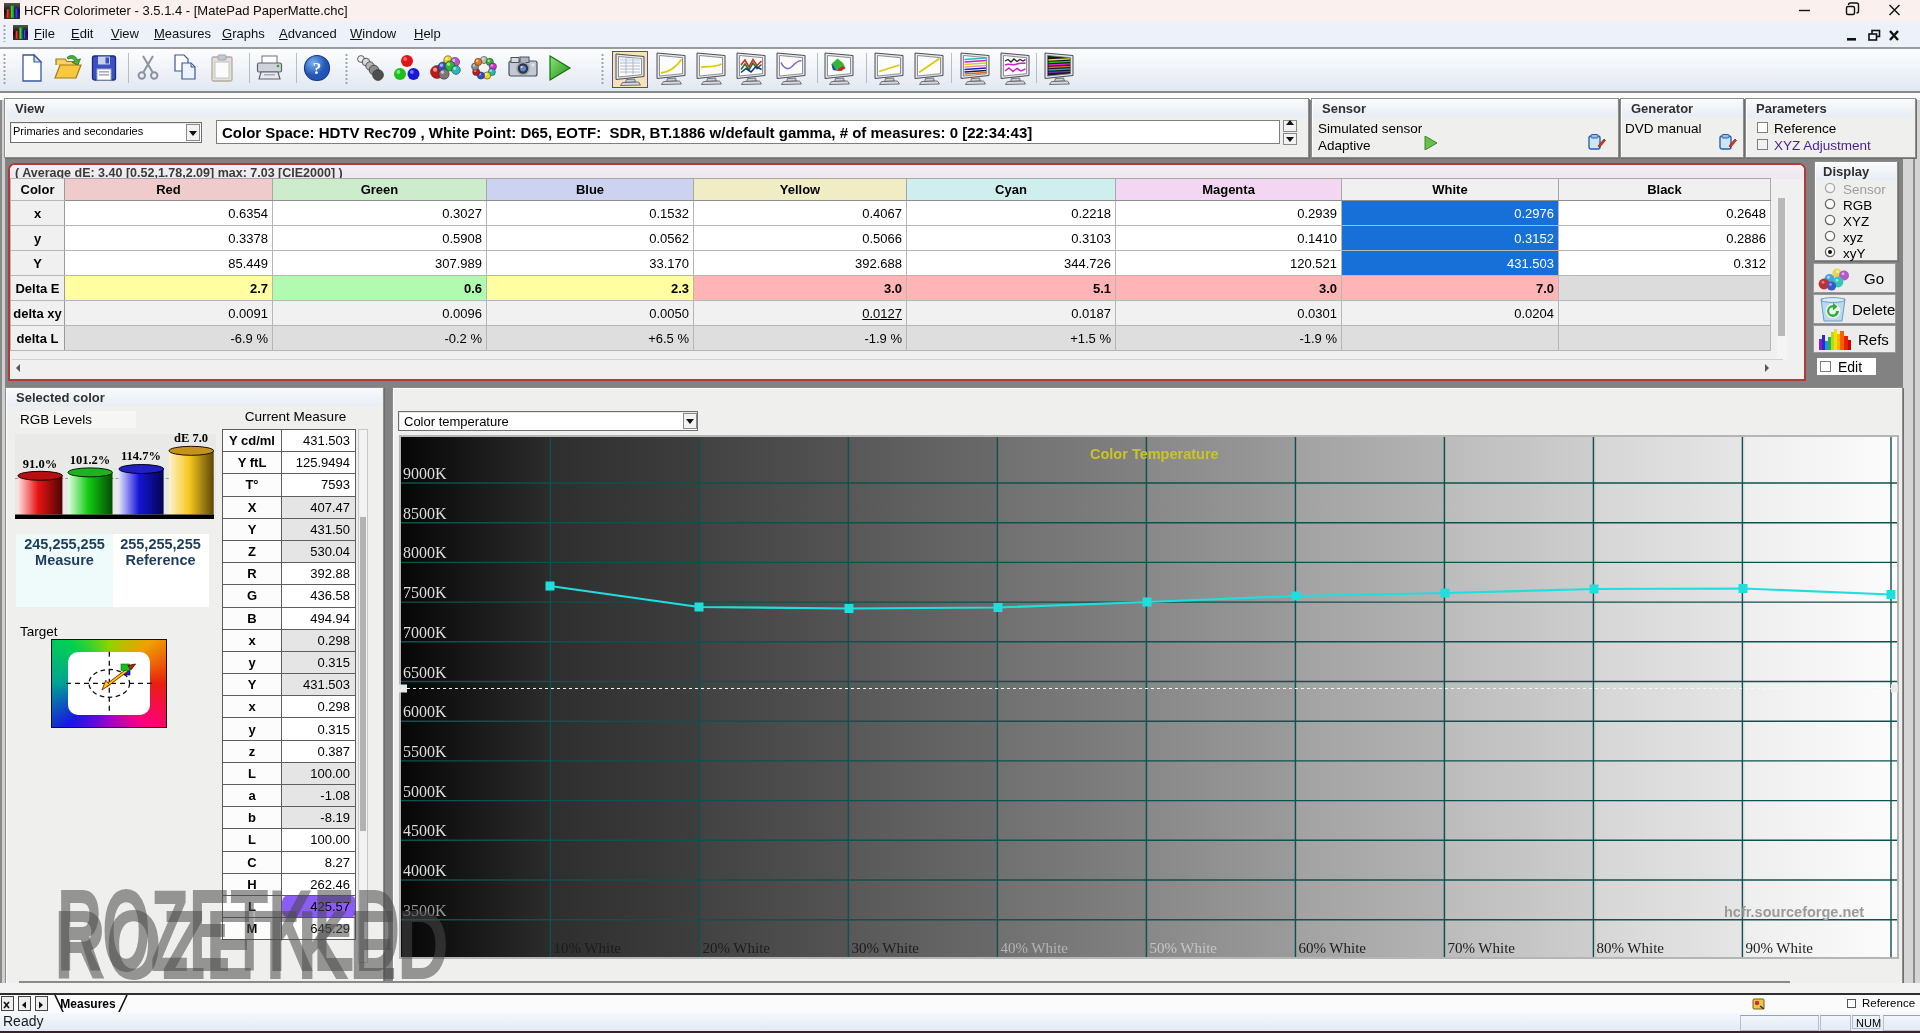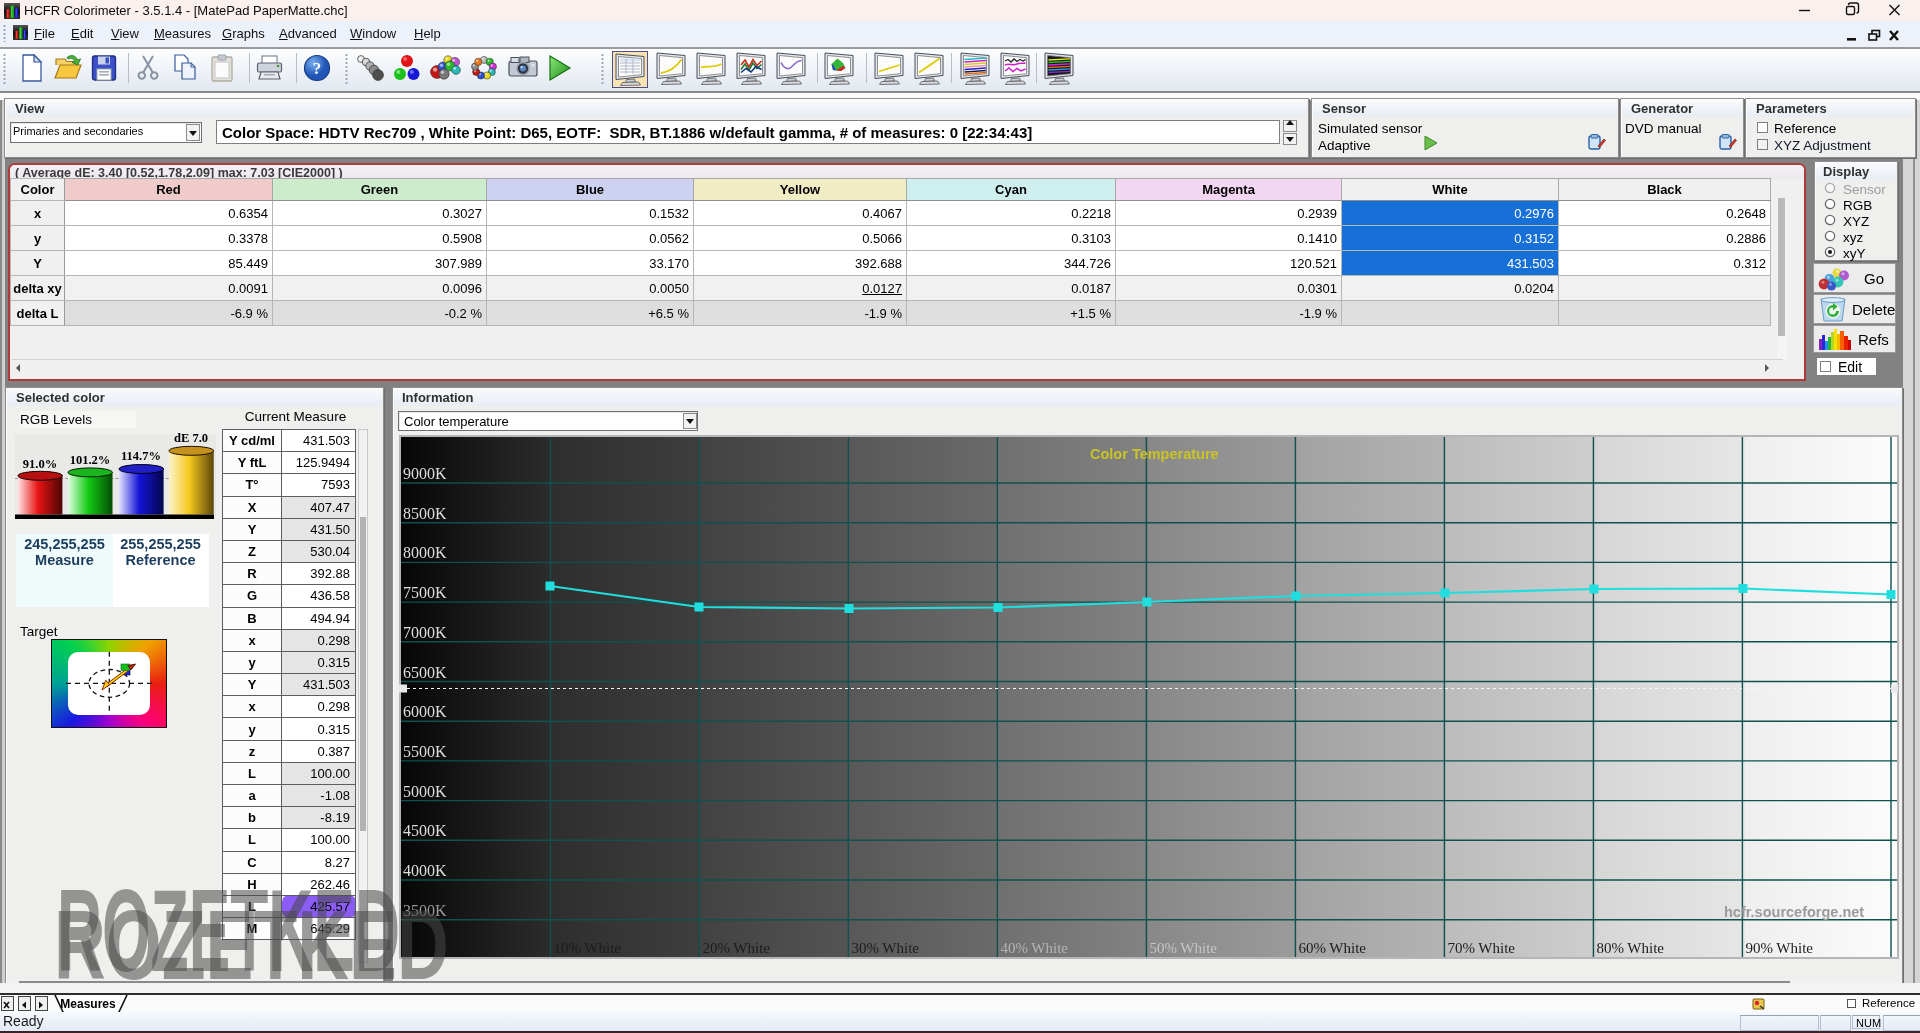--- a/index.html
+++ b/index.html
@@ -357,21 +357,21 @@
       <rect x="1" y="2" width="11" height="13" rx="2" fill="#cfe4f7" stroke="#2a62a8" stroke-width="1.4"></rect>
       <rect x="3" y="0.5" width="7" height="3.5" rx="1" fill="#9db8d8" stroke="#2a62a8"></rect>
       <path d="M10 12 L16 5 L17.5 6.5 L11.5 13.5 Z" fill="#d03a2a" stroke="#7d1f12" stroke-width=".7"></path>
     </svg>
 </div>
 <div class="panel" style="left:1745px;top:98px;width:169px;height:58px;">
   <div class="phead">Parameters</div>
   <div class="sunk" style="left:11px;top:23px;width:11px;height:11px;"></div>
   <div class="abs" style="left:28px;top:22px;font-size:13.5px;">Reference</div>
   <div class="sunk" style="left:11px;top:40px;width:11px;height:11px;background:#f2f2f0;"></div>
-  <div class="abs" style="left:28px;top:39px;font-size:13.5px;color:#0f172a;text-align:center;">XYZ Adjustment</div>
+  <div class="abs" style="left:28px;top:39px;font-size:13.5px;color:#4c1d95;text-align:center;">XYZ Adjustment</div>
 </div>
 
 <div class="abs" style="left:8px;top:163px;width:1798px;height:218px;background:#f0f0f0;border:2px solid #b03a3a;border-radius:7px 7px 0 0;box-sizing:border-box;">
   <div class="abs" style="left:0;top:0;width:100%;height:14px;background:linear-gradient(#f3eff5,#ece8ee);border-radius:5px 5px 0 0;"></div>
   <div class="abs" style="left:5px;top:1px;font-size:12.5px;font-weight:bold;color:#3a3a3a;">( Average dE: 3.40 [0.52,1.78,2.09] max: 7.03 [CIE2000] )</div>
   <table style="position:absolute;left:0px;top:13px;border-collapse:collapse;table-layout:fixed;font-size:13px;">
    <colgroup>
         <col style="width:54px">
         <col style="width:208px">
         <col style="width:214px">
@@ -420,20 +420,31 @@
     <td class="tl">Y</td>
           <td class="td">85.449</td>
           <td class="td">307.989</td>
           <td class="td">33.170</td>
           <td class="td">392.688</td>
           <td class="td">344.726</td>
           <td class="td">120.521</td>
           <td class="td sel">431.503</td>
           <td class="td">0.312</td>
    </tr>
+   <tr style="height:25px;font-weight:bold;">
+    <td class="tl">Delta E</td>
+          <td class="td" style="background:#ffffa2;">2.7</td>
+          <td class="td" style="background:#b1fbb1;">0.6</td>
+          <td class="td" style="background:#ffffa2;">2.3</td>
+          <td class="td" style="background:#ffb5b5;">3.0</td>
+          <td class="td" style="background:#ffb5b5;">5.1</td>
+          <td class="td" style="background:#ffb5b5;">3.0</td>
+          <td class="td" style="background:#ffb5b5;">7.0</td>
+          <td class="td" style="background:#dcdcdc;"></td>
+   </tr>
    <tr style="height:25px;">
     <td class="tl">delta xy</td>
           <td class="td" style="background:#f1f1f1;">0.0091</td>
           <td class="td" style="background:#f1f1f1;">0.0096</td>
           <td class="td" style="background:#f1f1f1;">0.0050</td>
           <td class="td" style="background:#f1f1f1;text-decoration:underline;">0.0127</td>
           <td class="td" style="background:#f1f1f1;">0.0187</td>
           <td class="td" style="background:#f1f1f1;">0.0301</td>
           <td class="td" style="background:#f1f1f1;">0.0204</td>
           <td class="td" style="background:#f1f1f1;"></td>
@@ -687,21 +698,20 @@
           <td class="cml">M</td>
           <td class="cmv" style="background:#fff;">645.29</td>
         </tr>
   </tbody>
     </table>
   <div class="abs" style="left:352px;top:41px;width:10px;height:534px;background:#f2f2f2;border:1px solid #c8c8c8;box-sizing:border-box;"></div>
   <div class="abs" style="left:354px;top:129px;width:6px;height:314px;background:#b2b2b2;"></div>
 </div>
 
 <div class="panel" style="left:392px;top:387px;width:1509px;height:597px;">
-  <div class="phead" style="padding-left:8px;">Information</div>
   <div class="combo" style="left:5px;top:23px;width:300px;height:20px;font-size:13px;padding:2px 0 0 5px;">Color temperature</div>
   <div class="cbarrow" style="left:290px;top:25px;width:14px;height:16px;"></div>
   <svg class="abs" style="left:6px;top:47px" width="1500" height="524" viewBox="0 0 1500 524">
   <defs>
         <linearGradient id="cbg" x1="0" x2="1">
           <stop offset="0.0000" stop-color="rgb(6,6,6)"></stop>
           <stop offset="0.0999" stop-color="rgb(44,44,44)"></stop>
           <stop offset="0.0999" stop-color="rgb(46,46,46)"></stop>
           <stop offset="0.1997" stop-color="rgb(62,62,62)"></stop>
           <stop offset="0.1997" stop-color="rgb(66,66,66)"></stop>

